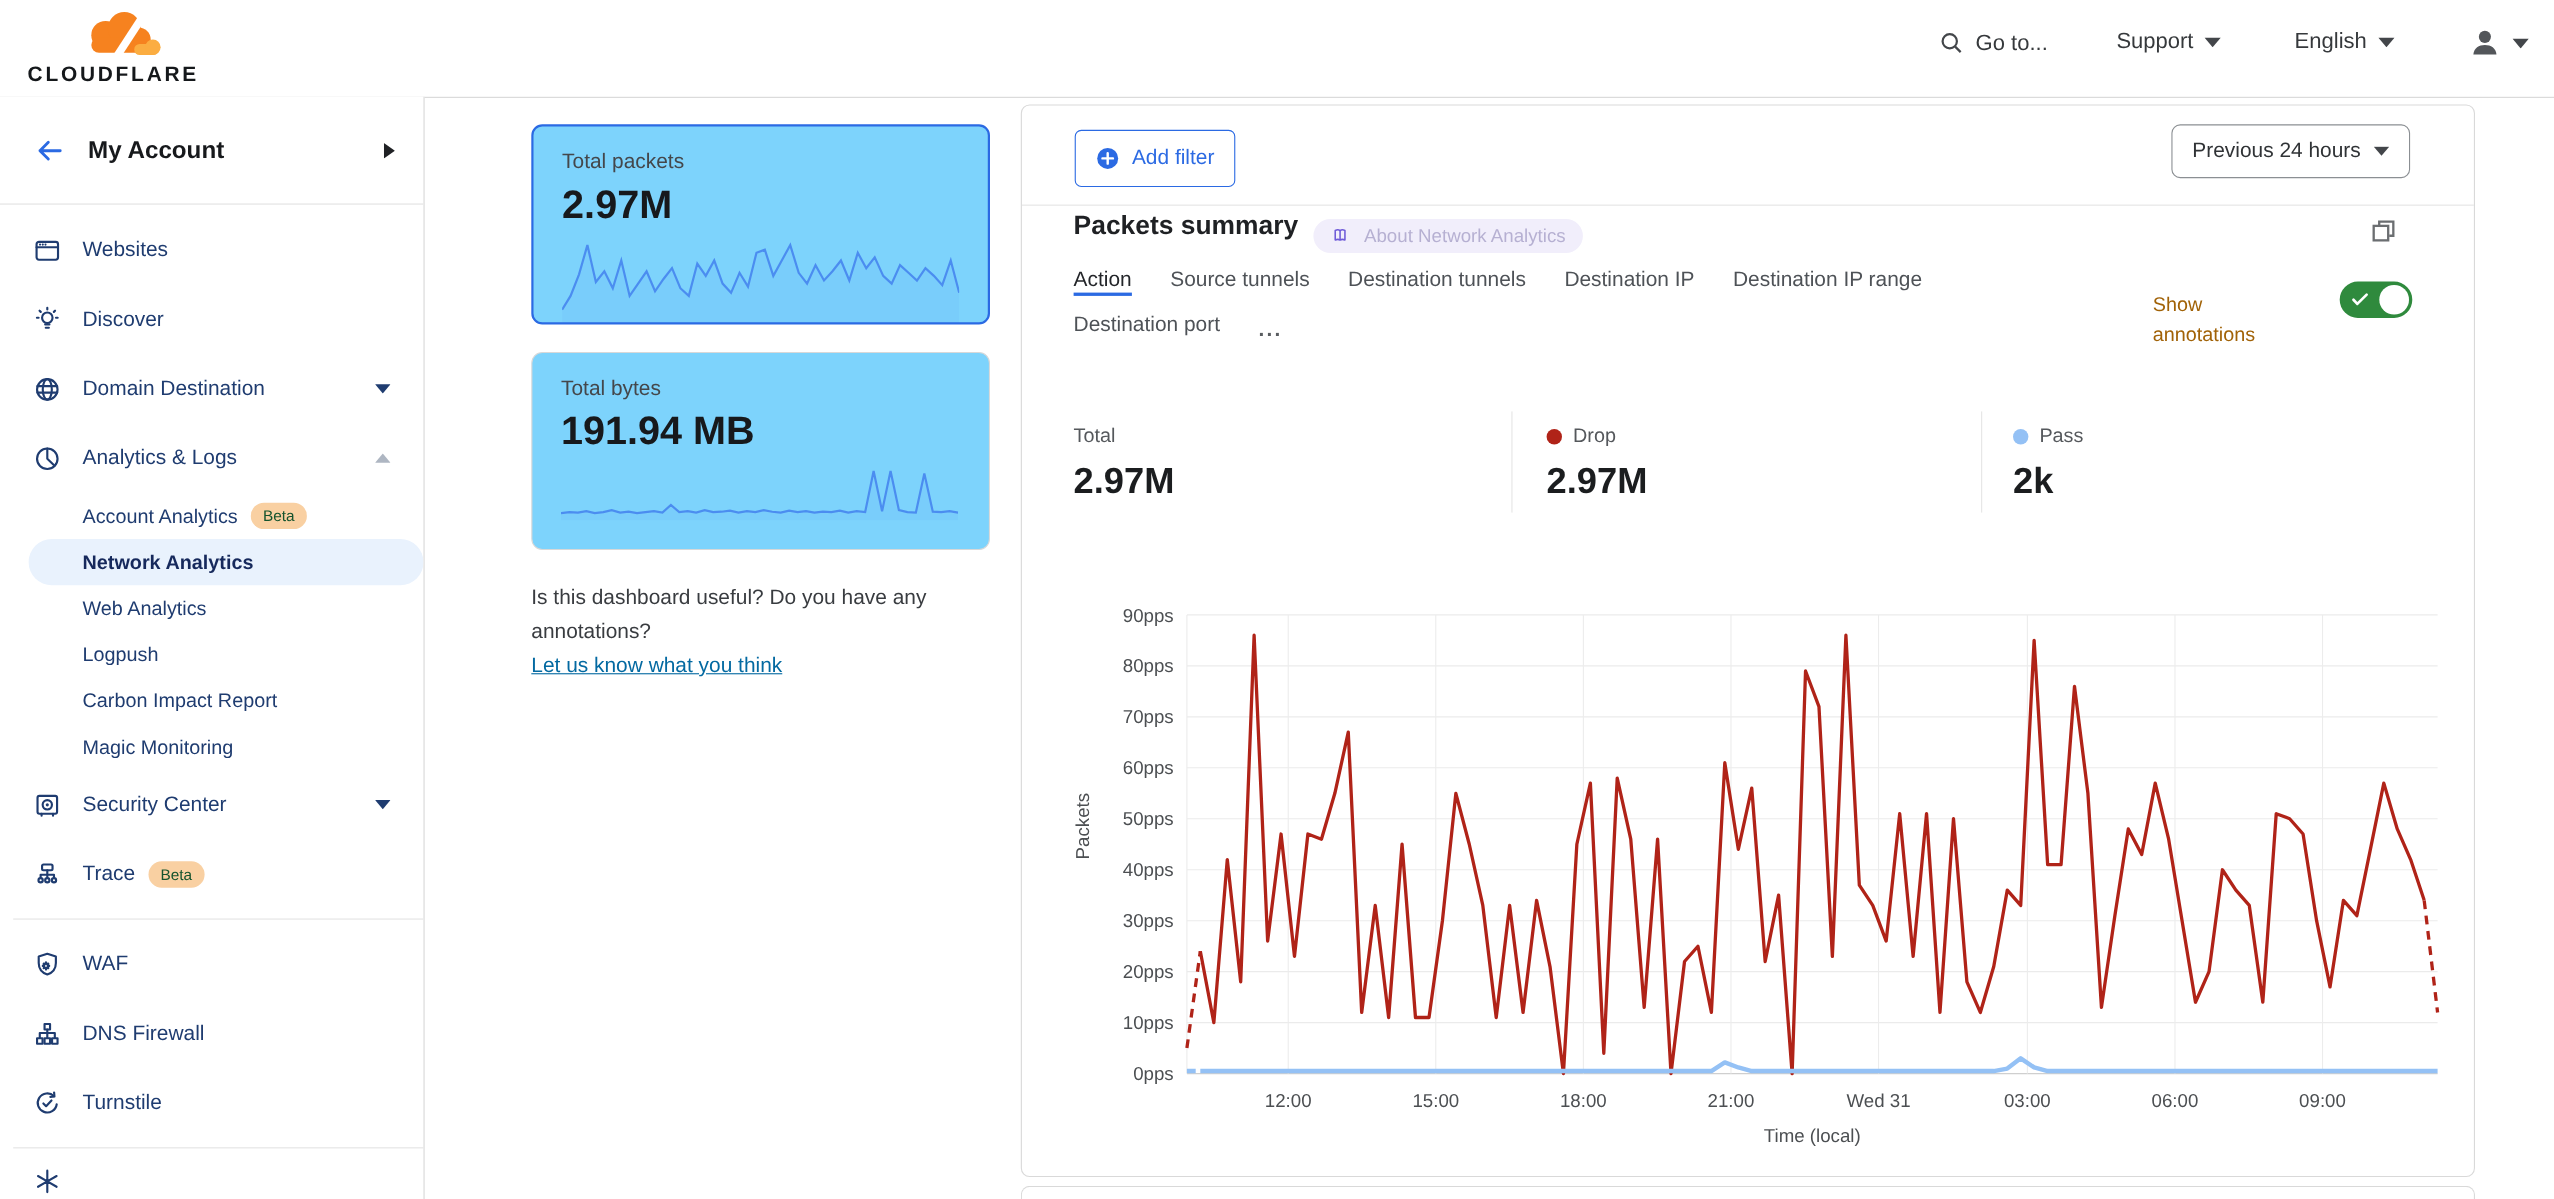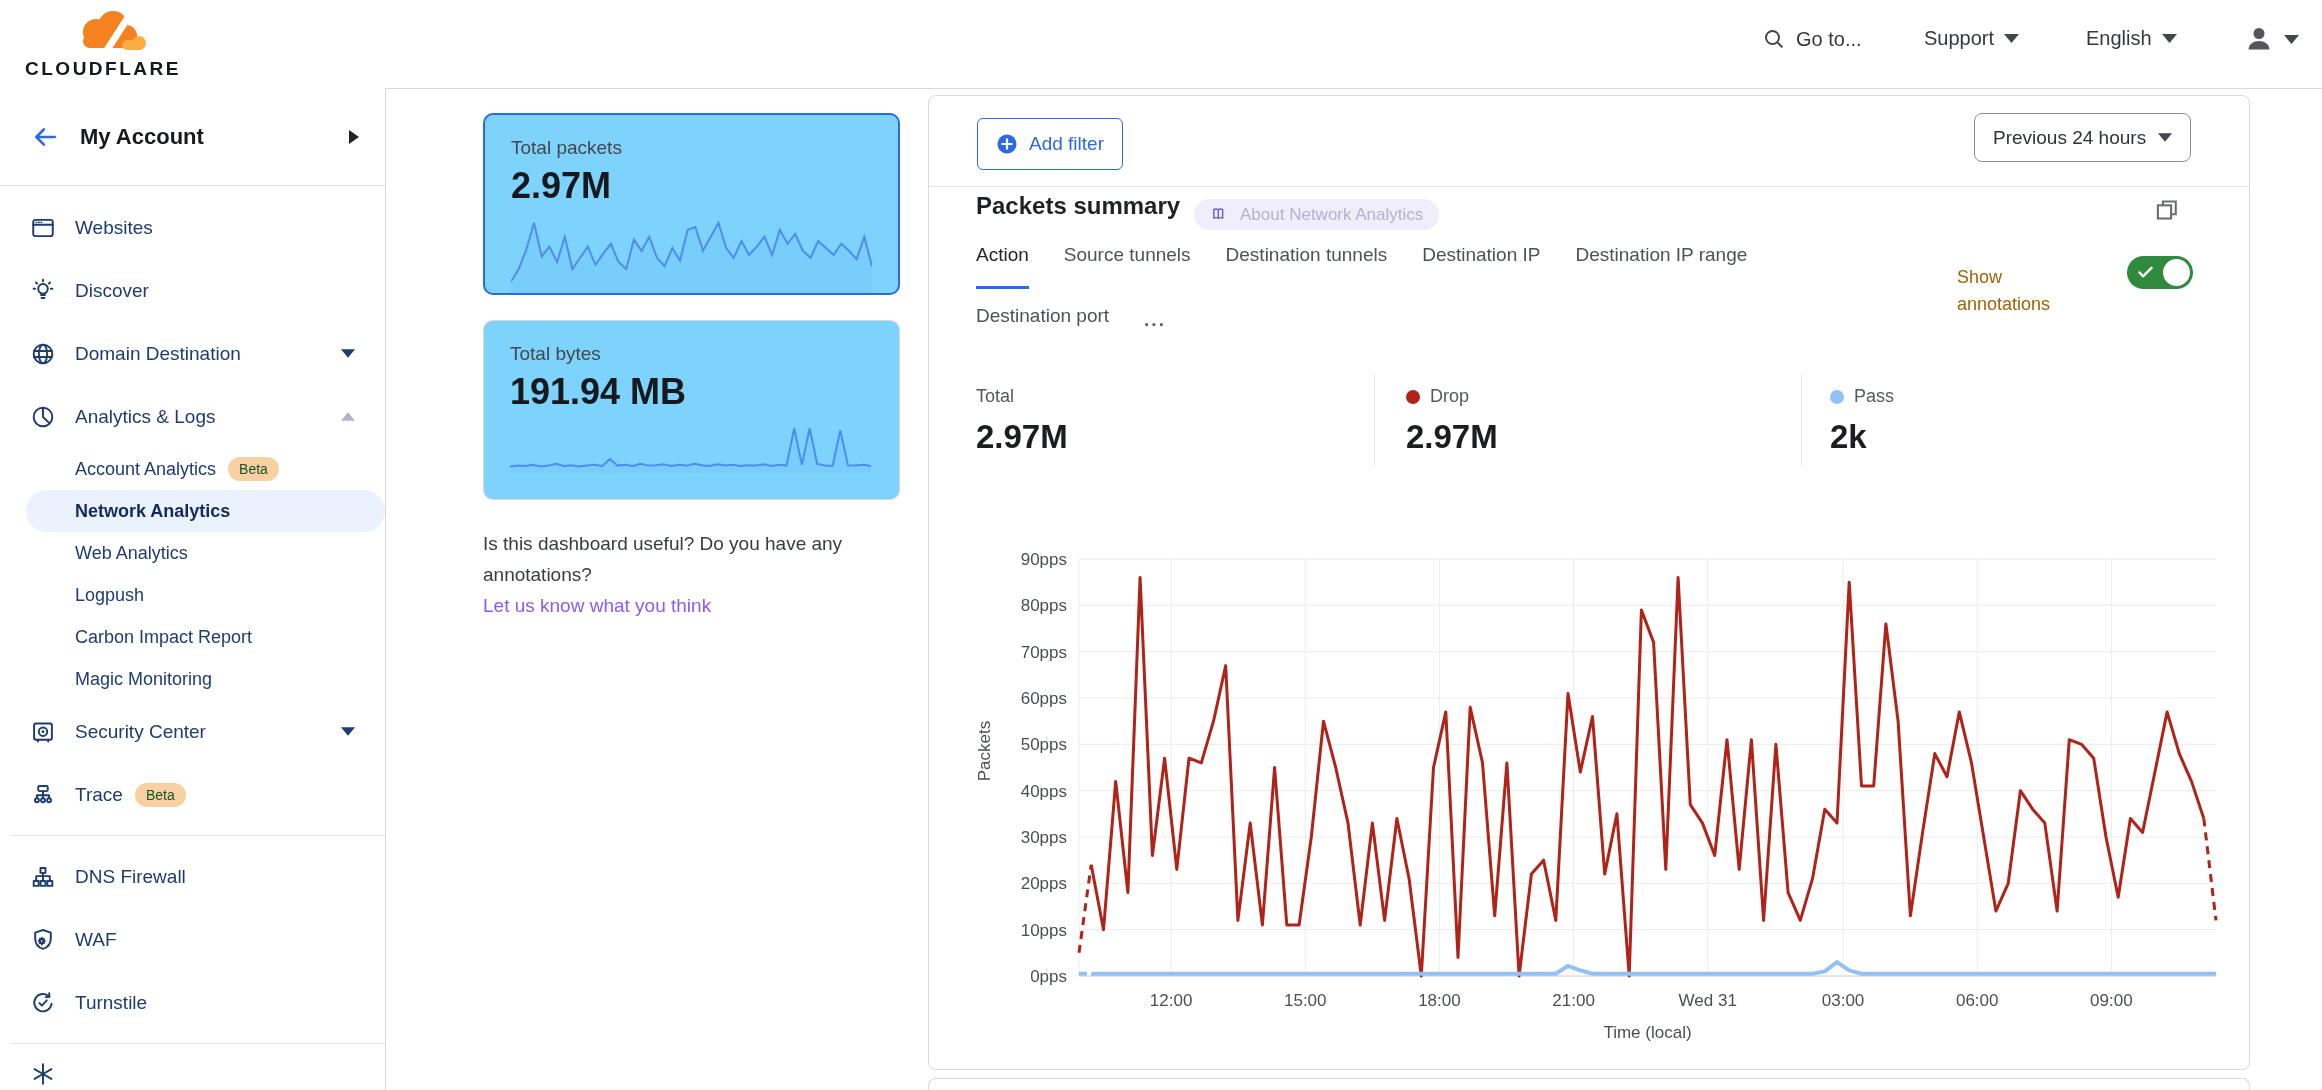--- a/index.html
+++ b/index.html
@@ -36,35 +36,35 @@
   .partial{padding-top:8px;height:80px;align-items:flex-start}
 
   
   .mcard{position:absolute;left:483px;width:417px;background:#7dd3fc;border:1px solid #d8d8d8;border-radius:10px;
          padding:22px 26px 14px 26px;box-sizing:border-box;cursor:pointer}
   .mcard.sel{border:2px solid #2b6ae3}
   .mcard .ct{font-size:19px;color:#44474b}
   .mcard .cv{font-size:36px;font-weight:700;color:#17191c;margin-top:6px}
   .mcard svg{margin-top:8px}
   #feedback{left:483px;top:528px;width:434px;font-size:19px;line-height:31px;color:#393c40}
-  #feedback a{color:#8b5cf6;cursor:pointer}
+  #feedback a{color:#0369a1;text-decoration:underline;cursor:pointer}
 
   
   #maincard{left:928px;top:95px;width:1322px;height:975px;background:#fff;border:1px solid #d9d9d9;border-radius:8px;box-sizing:border-box}
   #btn-add-filter{left:48px;top:22px;height:50px;display:flex;align-items:center;gap:11px;padding:0 18px;
       border:1px solid #2b6ae3;border-radius:6px;color:#2b6ae3;font-size:19px;background:#fff;cursor:pointer}
   #btn-range{left:1045px;top:17px;height:49px;display:flex;align-items:center;gap:12px;padding:0 18px;
       border:1px solid #8b8f93;border-radius:8px;color:#303336;font-size:19px;background:#fff;cursor:pointer;box-sizing:border-box}
   #toolbar-divider{left:0;top:90px;width:1320px;height:1px;background:#e4e4e4}
   #panel-title{left:47px;top:96px;font-size:24px;font-weight:700;color:#1f2124}
   #about-pill{left:265px;top:103px;height:31px;display:flex;align-items:center;gap:10px;padding:0 16px;border-radius:16px;
       background:#f1eefb;color:#b6b0d2;font-size:17px;cursor:pointer}
   #expand-btn{left:1224px;top:100px;cursor:pointer}
   #tabs{left:47px;top:148px;width:930px;display:flex;flex-wrap:wrap;column-gap:35px;row-gap:16px}
-  .tab{font-size:19px;color:#4e5257;padding-bottom:20px;cursor:pointer;white-space:nowrap}
+  .tab{font-size:19px;color:#4e5257;padding-bottom:0;cursor:pointer;white-space:nowrap}
   .tab.active{color:#24262a;border-bottom:3px solid #2b6ae3}
   .tab.more{font-weight:700;letter-spacing:2px;color:#5a5d61;padding-top:4px}
   #annot-label{left:1028px;top:168px;width:120px;font-size:18px;line-height:27px;color:#a16207}
   #toggle{left:1198px;top:160px;width:66px;height:33px;border-radius:17px;background:#2f8a3d;cursor:pointer}
   #toggle .knob{position:absolute;right:3px;top:3px;width:27px;height:27px;border-radius:50%;background:#fff}
   #toggle svg{position:absolute;left:11px;top:10px}
   #stats{left:0;top:278px;width:1320px;height:100px}
   .stat-col{position:absolute;top:12px}
   .stat-label{font-size:18px;color:#55585c;display:flex;align-items:center;gap:10px}
   .stat-dot{width:14px;height:14px;border-radius:50%}
@@ -240,39 +240,39 @@
           </svg>
         </span>
         <span class="nav-lb">Trace</span>
         <span class="beta">Beta</span>
         <span class="spacer"></span>
       </div>
       <div class="sb-divider"></div>
       <div class="nav-row">
         <span class="nav-ic">
           <svg viewBox="0 0 24 24">
+            <path d="M12 2.8l7.2 2.4v5.3c0 4.8-2.9 8.2-7.2 9.7-4.3-1.5-7.2-4.9-7.2-9.7V5.2z" fill="none" stroke="#1f3c70" stroke-width="1.8" stroke-linecap="round" stroke-linejoin="round"></path>
+            <circle cx="10.9" cy="13" r="2" fill="none" stroke="#1f3c70" stroke-width="1.8" stroke-linecap="round" stroke-linejoin="round"></circle>
+            <path d="M10.9 9.9v1.2M10.9 14.9v1.2M8.2 13h1.2M12.4 13h1.2M9 11.1l.8.8M12 14.1l.8.8M12.8 11.1l-.8.8M9.8 14.1l-.8.8" fill="none" stroke="#1f3c70" stroke-width="1.8" stroke-linecap="round" stroke-linejoin="round"></path>
+          </svg>
+        </span>
+        <span class="nav-lb">WAF</span>
+        <span class="spacer"></span>
+      </div>
+      <div class="nav-row">
+        <span class="nav-ic">
+          <svg viewBox="0 0 24 24">
             <rect x="9.7" y="3.6" width="4.6" height="4.6" fill="none" stroke="#1f3c70" stroke-width="1.8" stroke-linecap="round" stroke-linejoin="round"></rect>
             <path d="M12 8.2v3M5.7 13.4v-2.2h12.6v2.2M5.7 13.4v2M12 11.2v4.2M18.3 13.4v2" fill="none" stroke="#1f3c70" stroke-width="1.8" stroke-linecap="round" stroke-linejoin="round"></path>
             <rect x="3.4" y="15.6" width="4.6" height="4.6" fill="none" stroke="#1f3c70" stroke-width="1.8" stroke-linecap="round" stroke-linejoin="round"></rect>
             <rect x="9.7" y="15.6" width="4.6" height="4.6" fill="none" stroke="#1f3c70" stroke-width="1.8" stroke-linecap="round" stroke-linejoin="round"></rect>
             <rect x="16" y="15.6" width="4.6" height="4.6" fill="none" stroke="#1f3c70" stroke-width="1.8" stroke-linecap="round" stroke-linejoin="round"></rect>
           </svg>
         </span>
         <span class="nav-lb">DNS Firewall</span>
-        <span class="spacer"></span>
-      </div>
-      <div class="nav-row">
-        <span class="nav-ic">
-          <svg viewBox="0 0 24 24">
-            <path d="M12 2.8l7.2 2.4v5.3c0 4.8-2.9 8.2-7.2 9.7-4.3-1.5-7.2-4.9-7.2-9.7V5.2z" fill="none" stroke="#1f3c70" stroke-width="1.8" stroke-linecap="round" stroke-linejoin="round"></path>
-            <circle cx="10.9" cy="13" r="2" fill="none" stroke="#1f3c70" stroke-width="1.8" stroke-linecap="round" stroke-linejoin="round"></circle>
-            <path d="M10.9 9.9v1.2M10.9 14.9v1.2M8.2 13h1.2M12.4 13h1.2M9 11.1l.8.8M12 14.1l.8.8M12.8 11.1l-.8.8M9.8 14.1l-.8.8" fill="none" stroke="#1f3c70" stroke-width="1.8" stroke-linecap="round" stroke-linejoin="round"></path>
-          </svg>
-        </span>
-        <span class="nav-lb">WAF</span>
         <span class="spacer"></span>
       </div>
       <div class="nav-row">
         <span class="nav-ic">
           <svg viewBox="0 0 24 24">
             <path d="M19.9 12.8A8 8 0 1 1 17.6 6" fill="none" stroke="#1f3c70" stroke-width="1.8" stroke-linecap="round" stroke-linejoin="round"></path>
             <path d="M17.7 2.9l.3 3.4-3.4.3" fill="none" stroke="#1f3c70" stroke-width="1.8" stroke-linecap="round" stroke-linejoin="round"></path>
             <path d="M8.7 12.1l2.3 2.3 4.5-4.8" fill="none" stroke="#1f3c70" stroke-width="1.8" stroke-linecap="round" stroke-linejoin="round"></path>
           </svg>
         </span>

